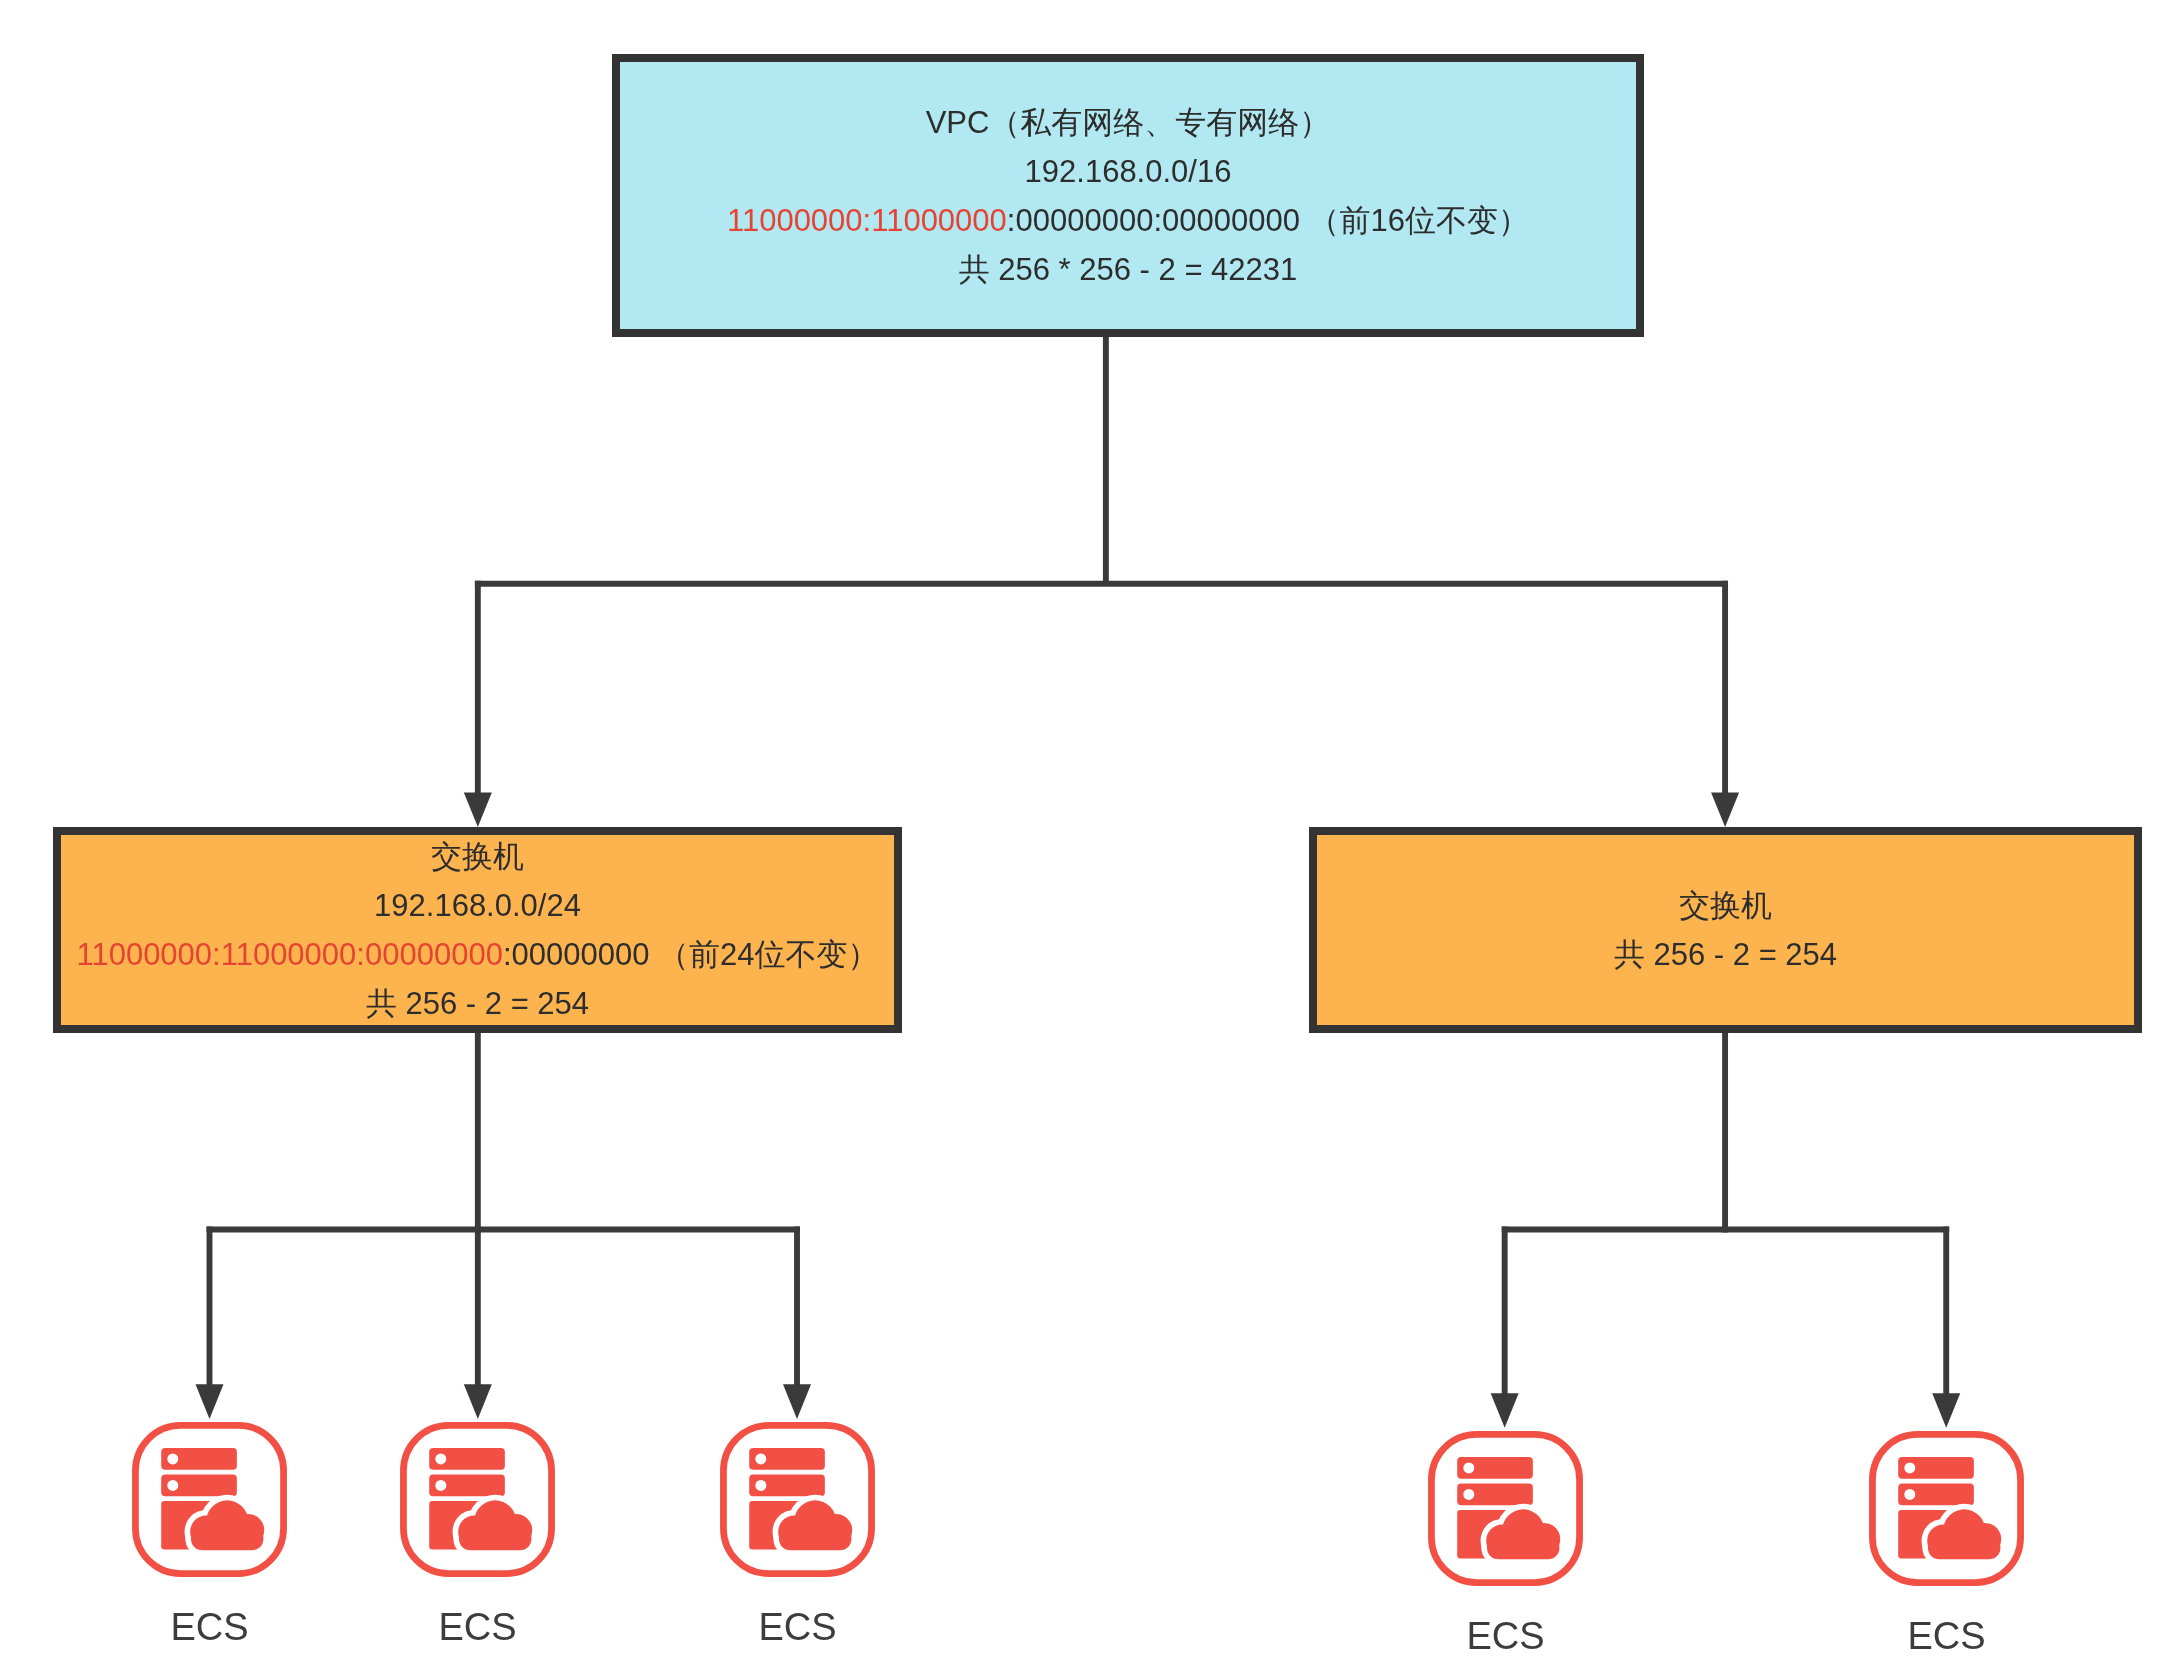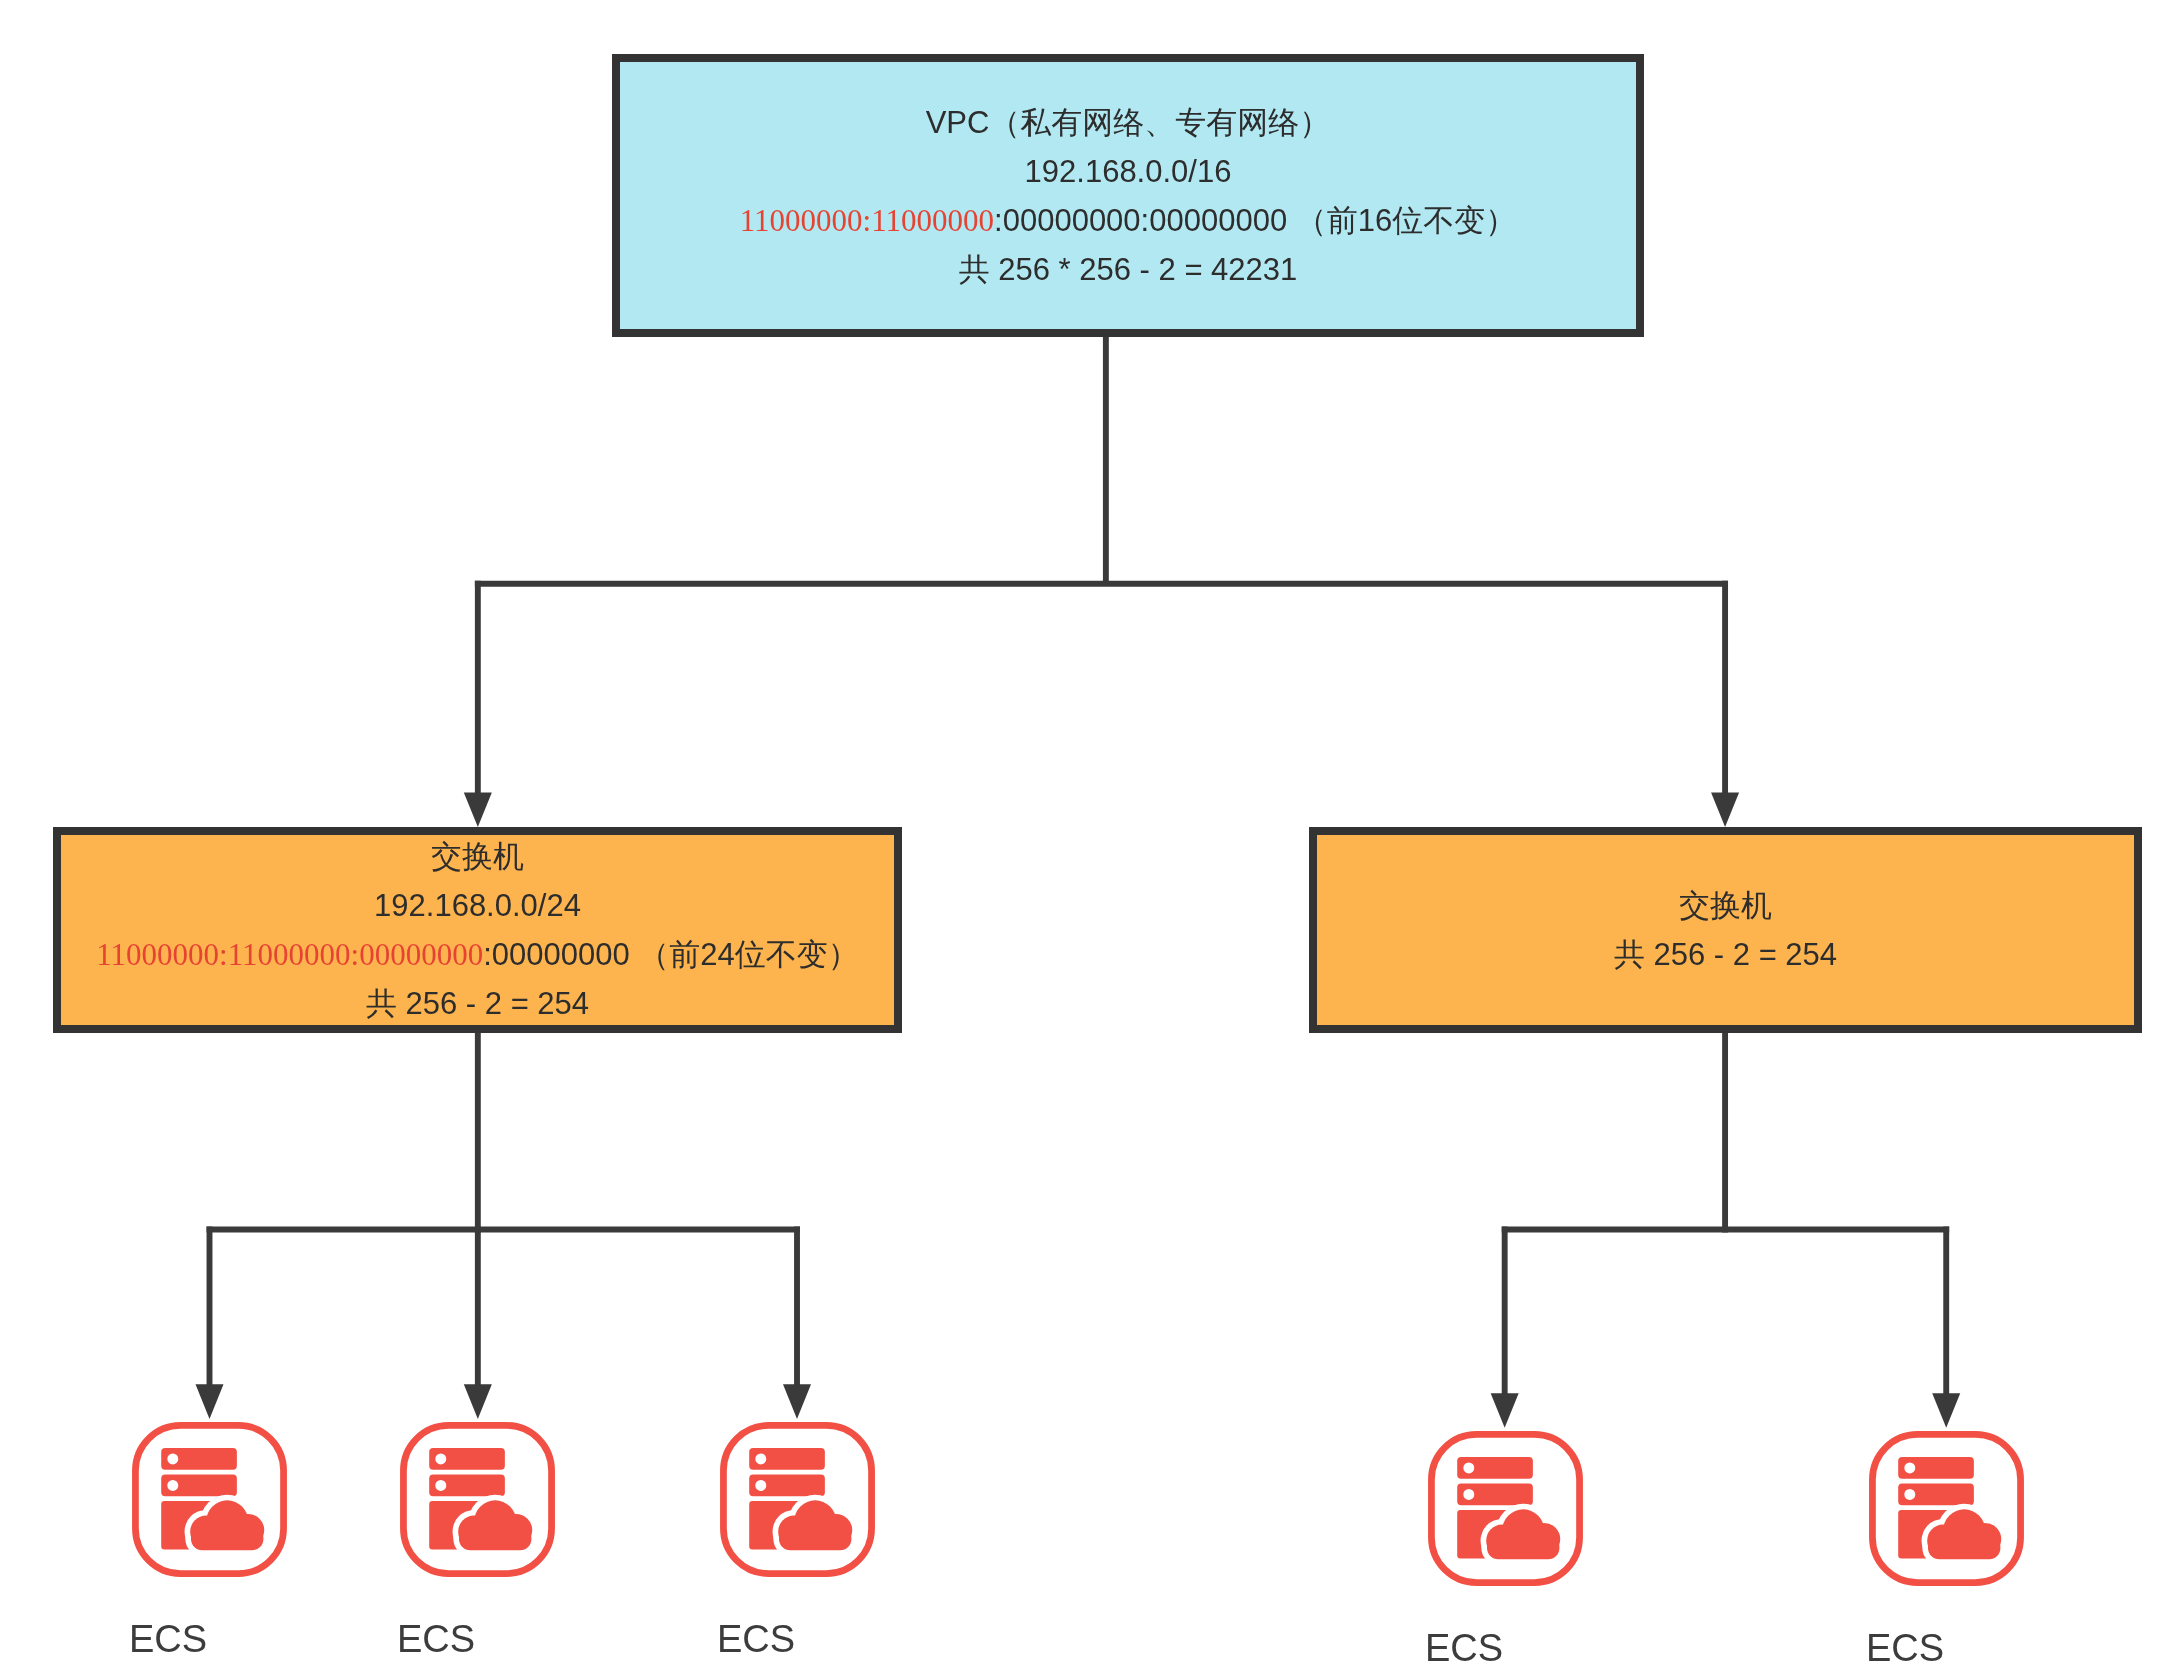--- a/index.html
+++ b/index.html
@@ -18,26 +18,26 @@
     box-sizing:border-box;
     border:8px solid var(--node-border);
     display:flex;flex-direction:column;justify-content:center;
     text-align:center;
     color:var(--box-text);
     font-size:31px;line-height:49px;
   }
   .box.vpc{left:612px;top:54px;width:1032px;height:283px;background:var(--vpc-fill);}
   .box.sw-left{left:53px;top:827px;width:849px;height:206px;background:var(--switch-fill);}
   .box.sw-right{left:1309px;top:827px;width:833px;height:206px;background:var(--switch-fill);}
-  .red{color:var(--highlight-red);font-family:Liberation Serif, serif;}
+  .red{color:var(--highlight-red);}
   .ecs-unit{position:absolute;width:161px;height:236px;}
   .ecs-unit svg{position:absolute;left:0;top:0;width:161px;height:161px;}
   .ecs-label{
-    position:absolute;left:0;top:200px;width:100%;
-    color:var(--label-text);
+    position:absolute;left:0;top:188px;width:100%;
+    text-align:center;color:var(--label-text);
     font-size:38px;line-height:41px;
   }
   .u1{left:129px;top:1419px;}
   .u2{left:397px;top:1419px;}
   .u3{left:717px;top:1419px;}
   .u4{left:1425px;top:1428px;}
   .u5{left:1866px;top:1428px;}
   .ico-red{fill:var(--icon-red);}
   .ico-white{fill:#ffffff;}
   .ico-frame{fill:#ffffff;stroke:var(--icon-red);stroke-width:4.2;}

